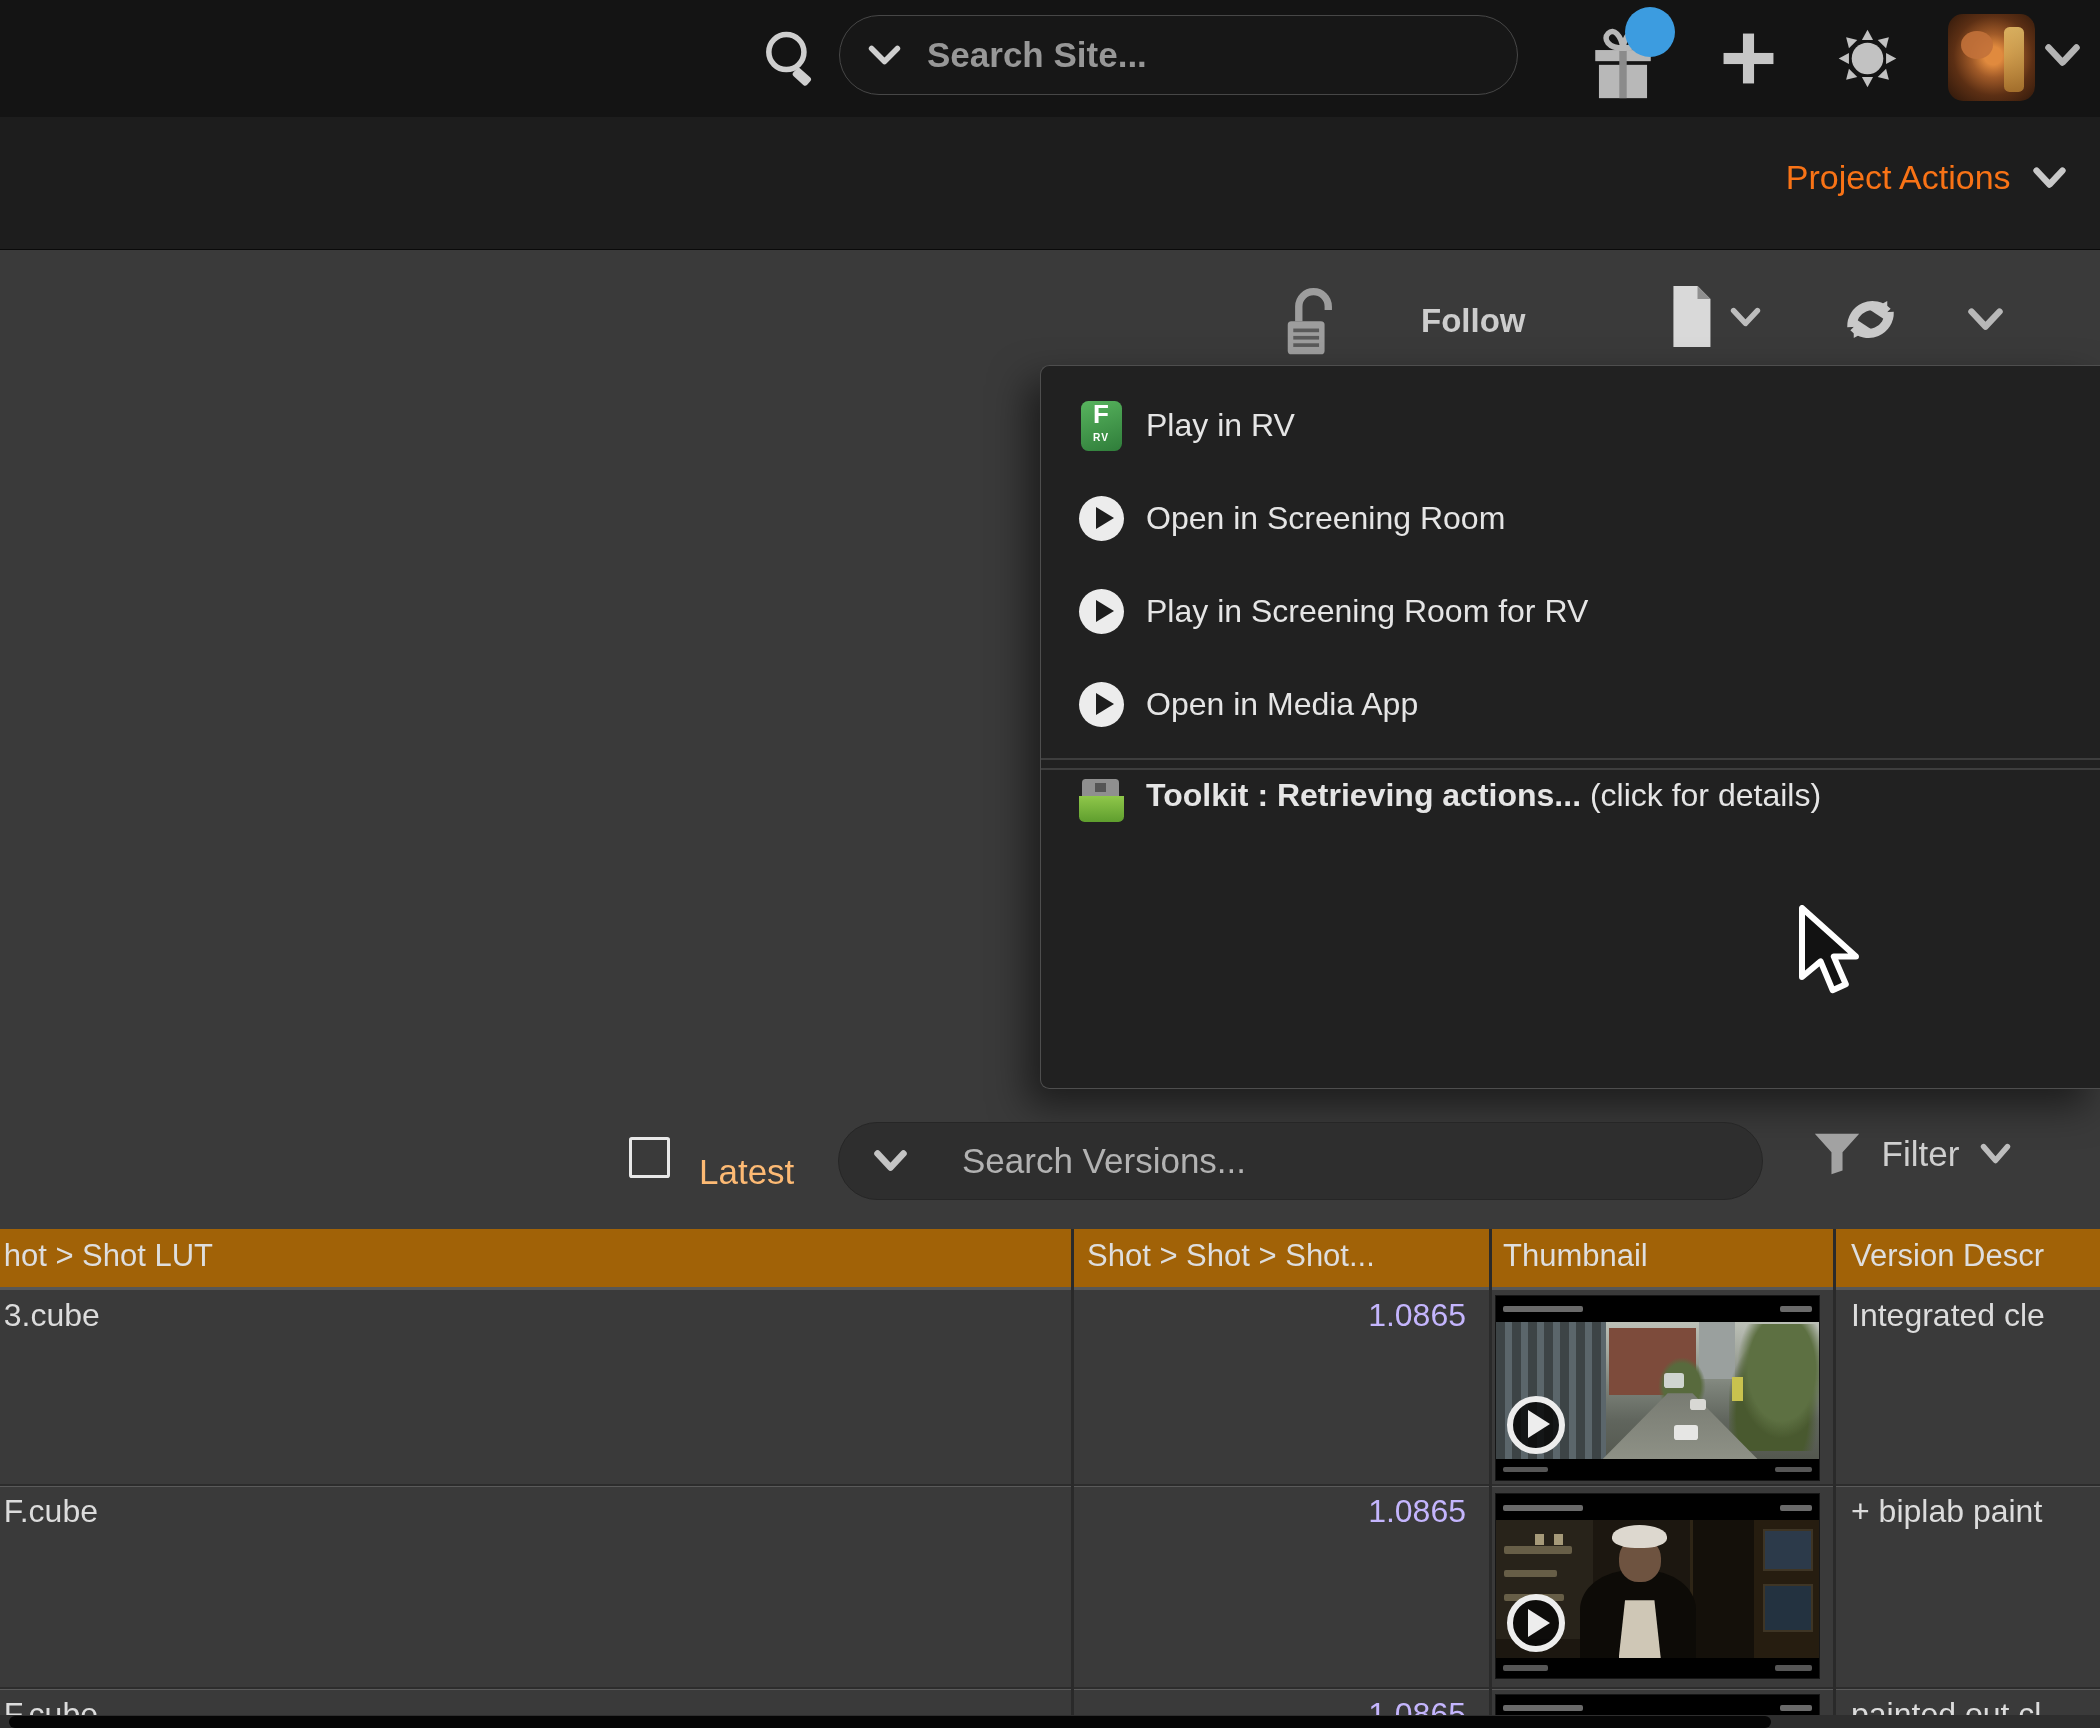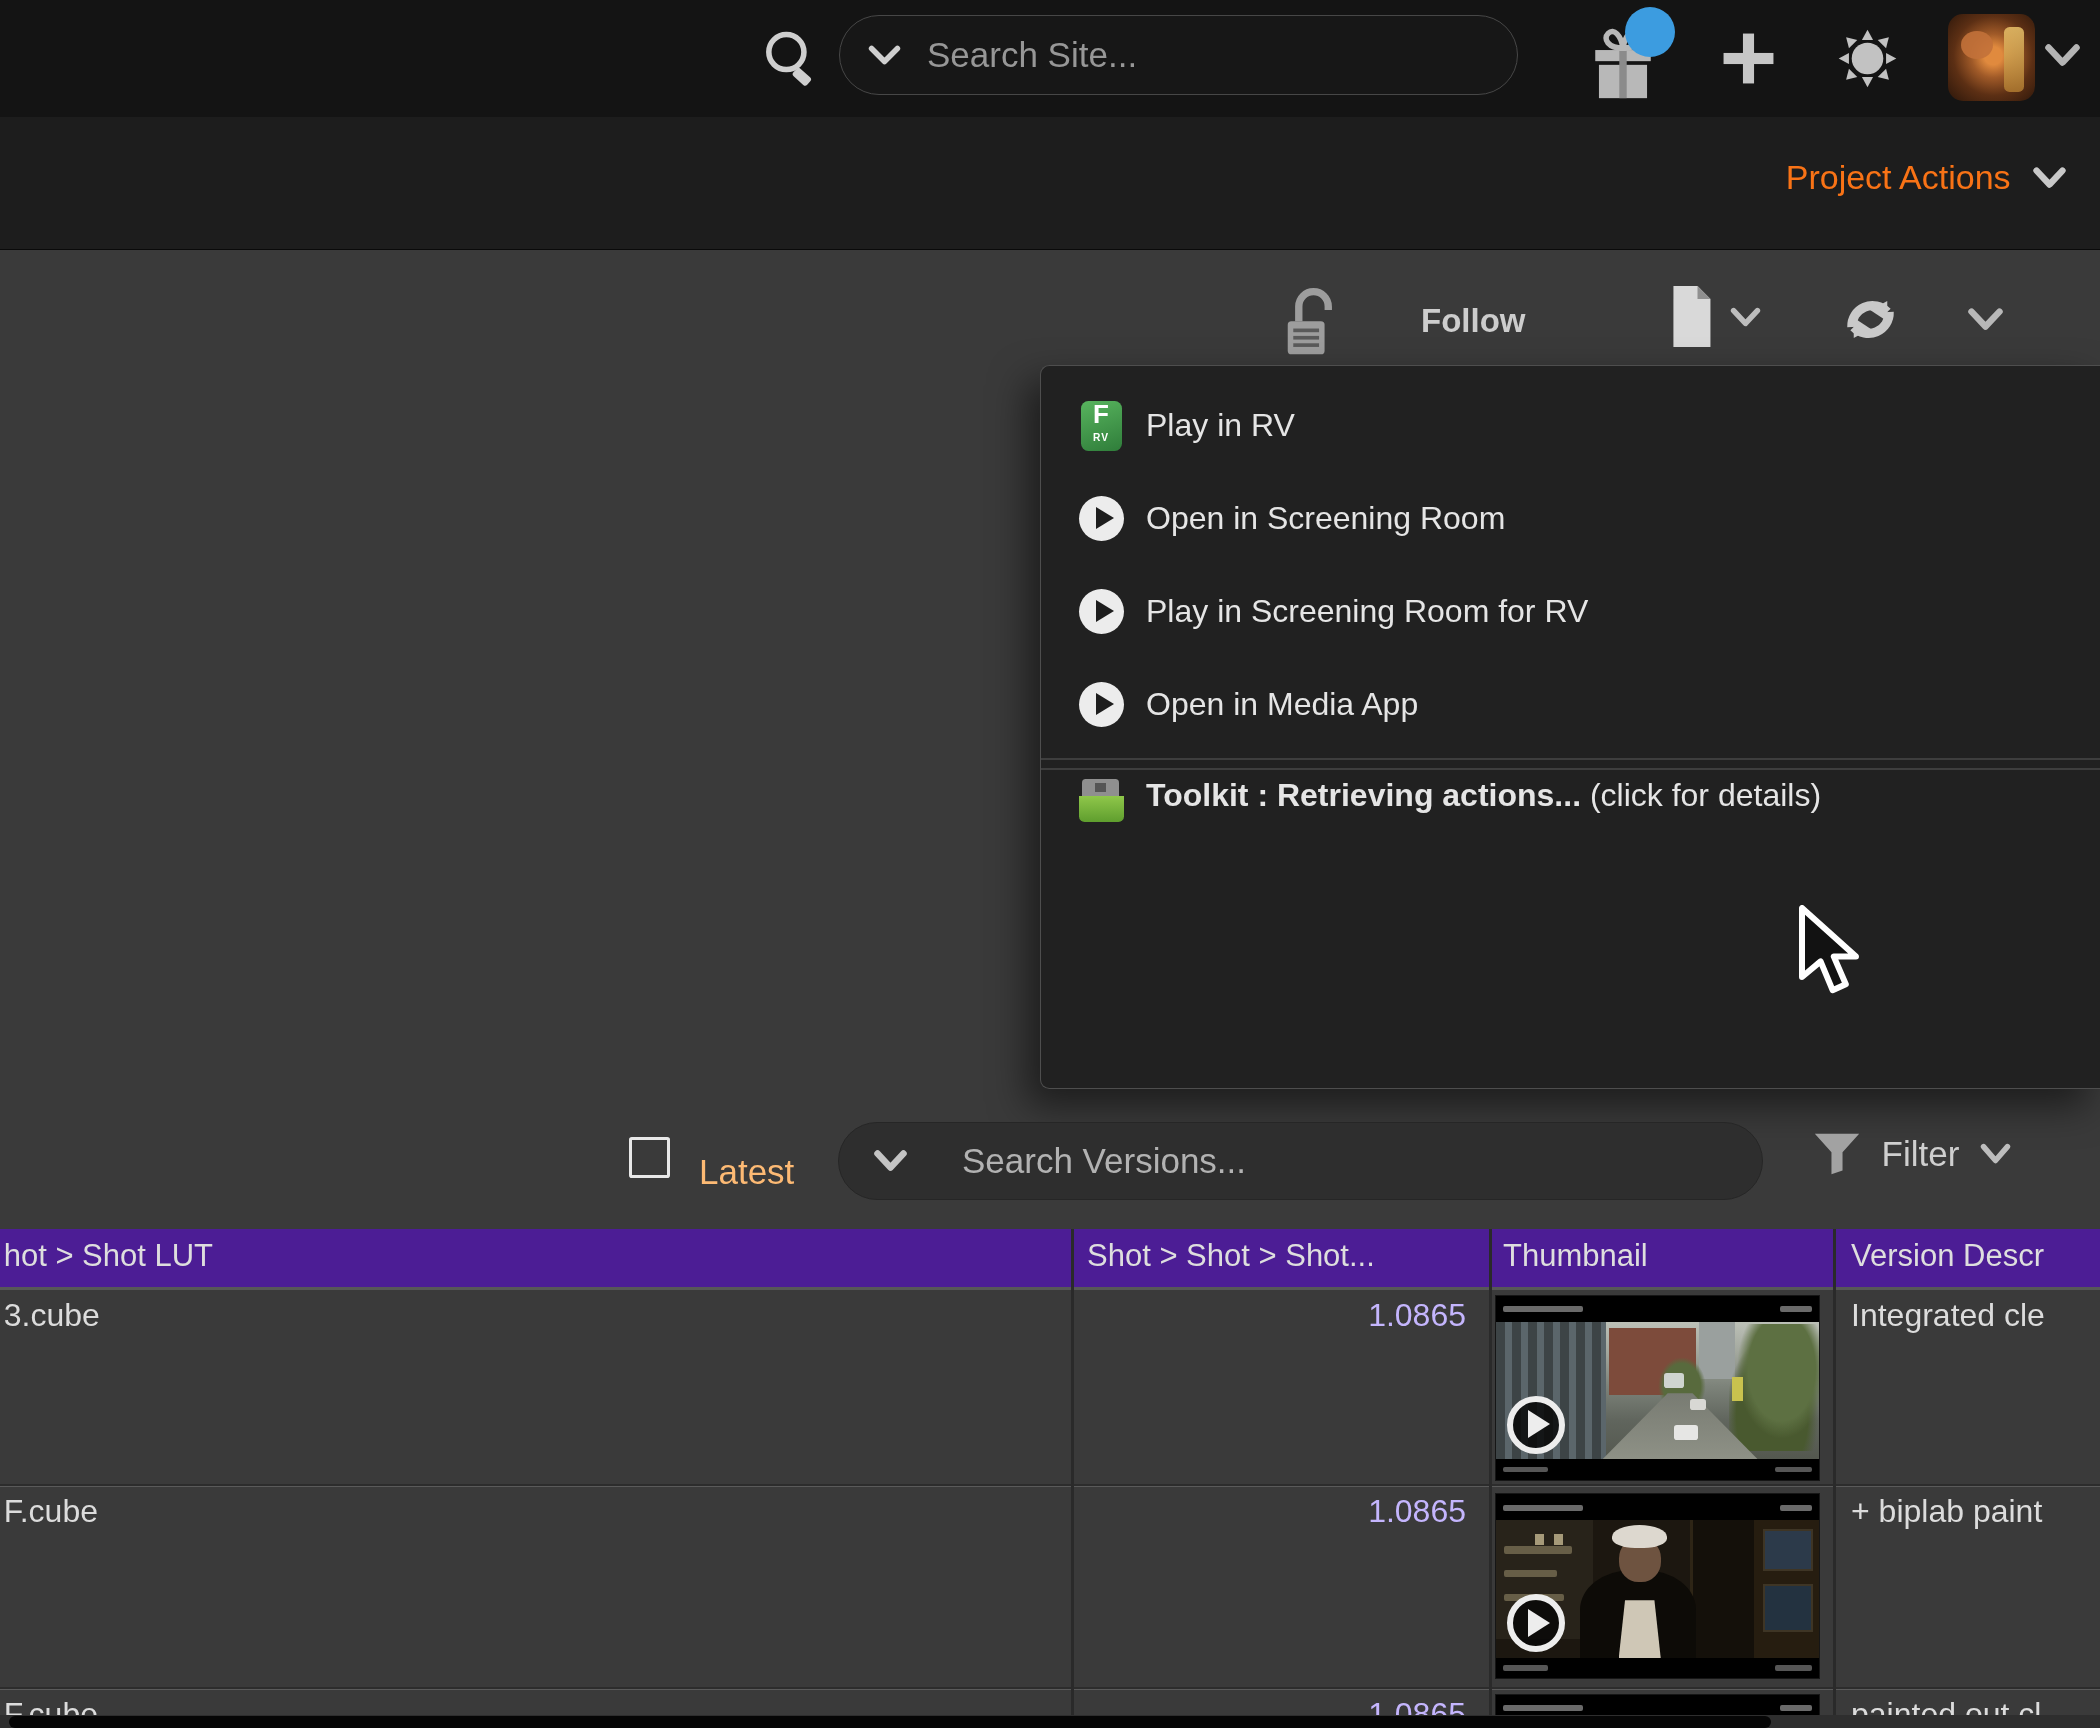--- a/index.html
+++ b/index.html
@@ -2,21 +2,21 @@
 <html style="font-size:15px"><head>
 <meta charset="utf-8">
 <style>
   html,body{margin:0;padding:0;background:#222;}
   #screen{position:relative;width:2100px;height:1729px;overflow:hidden;
           background:#3a3a3a;font-family:"Liberation Sans",sans-serif;
           -webkit-font-smoothing:antialiased;}
   .abs{position:absolute;}
 
   
-  .topbar{position:absolute;left:0;top:0;width:100%;height:117px;background:#141414;}
+  .topbar{position:absolute;left:0;top:0;width:100%;height:117px;background:#141414;font-weight:bold;}
   .search-pill{position:absolute;left:839px;top:15px;width:677px;height:78px;
                border:1.9px solid #474747;border-radius:45px;background:#171717;
                display:flex;align-items:center;}
   .search-pill .chev{margin-left:26px;}
   .placeholder{color:#979797;font-size:35px;margin-left:24px;white-space:nowrap;}
   .notif-dot{position:absolute;left:1625px;top:7.4px;width:50px;height:50px;border-radius:50%;}
   .avatar{position:absolute;left:1948px;top:14px;width:87px;height:87px;border-radius:15px;
           background:radial-gradient(circle at 52% 48%, #e08a3e 0 14%, #a05a28 34%, #5c2f14 62%, #2b160a 100%);
           overflow:hidden;}
   .avatar:before{content:"";position:absolute;right:11px;top:13px;width:20.4px;height:65px;
@@ -70,21 +70,21 @@
   .versions-pill{position:absolute;left:838px;top:1122px;width:925px;height:78px;
       background:#2e2e2e;border:1.9px solid #262626;border-radius:43px;
       display:flex;align-items:center;box-sizing:border-box;}
   .versions-pill .chev{margin-left:32px;}
   .versions-pill .placeholder{color:#b2b2b2;margin-left:52px;}
   .filter-btn{position:absolute;left:1811px;top:1130px;display:flex;align-items:center;gap:18.6px;
       color:#cfcfcf;font-size:35px;}
 
   
   .table{position:absolute;left:0;top:1229px;width:100%;height:500px;}
-  .thead{position:relative;height:58px;background:#4c1d95;border-bottom:3.7px solid #575757;}
+  .thead{position:relative;height:58px;background:#a16207;border-bottom:3.7px solid #575757;}
   .th{position:absolute;top:9.3px;color:#dedede;font-size:31px;white-space:nowrap;}
   .rows{position:relative;background:#3a3a3a;}
   .trow{position:relative;background:#3a3a3a;overflow:hidden;}
   .trow.sep{border-top:2.8px solid #2c2c2c;box-shadow:inset 0 0.9px 0 #5a5a5a;}
   .c-lut{position:absolute;left:3.7px;top:7.4px;color:#dcdcdc;font-size:32px;white-space:nowrap;}
   .c-val{position:absolute;left:1076px;top:7.4px;width:390px;text-align:right;color:#c4b5fd;font-size:32px;}
   .c-desc{position:absolute;left:1851px;top:7.4px;color:#dcdcdc;font-size:32px;white-space:nowrap;}
   .vline{position:absolute;top:0;bottom:0;width:2.8px;background:#2a2a2a;}
 
   

